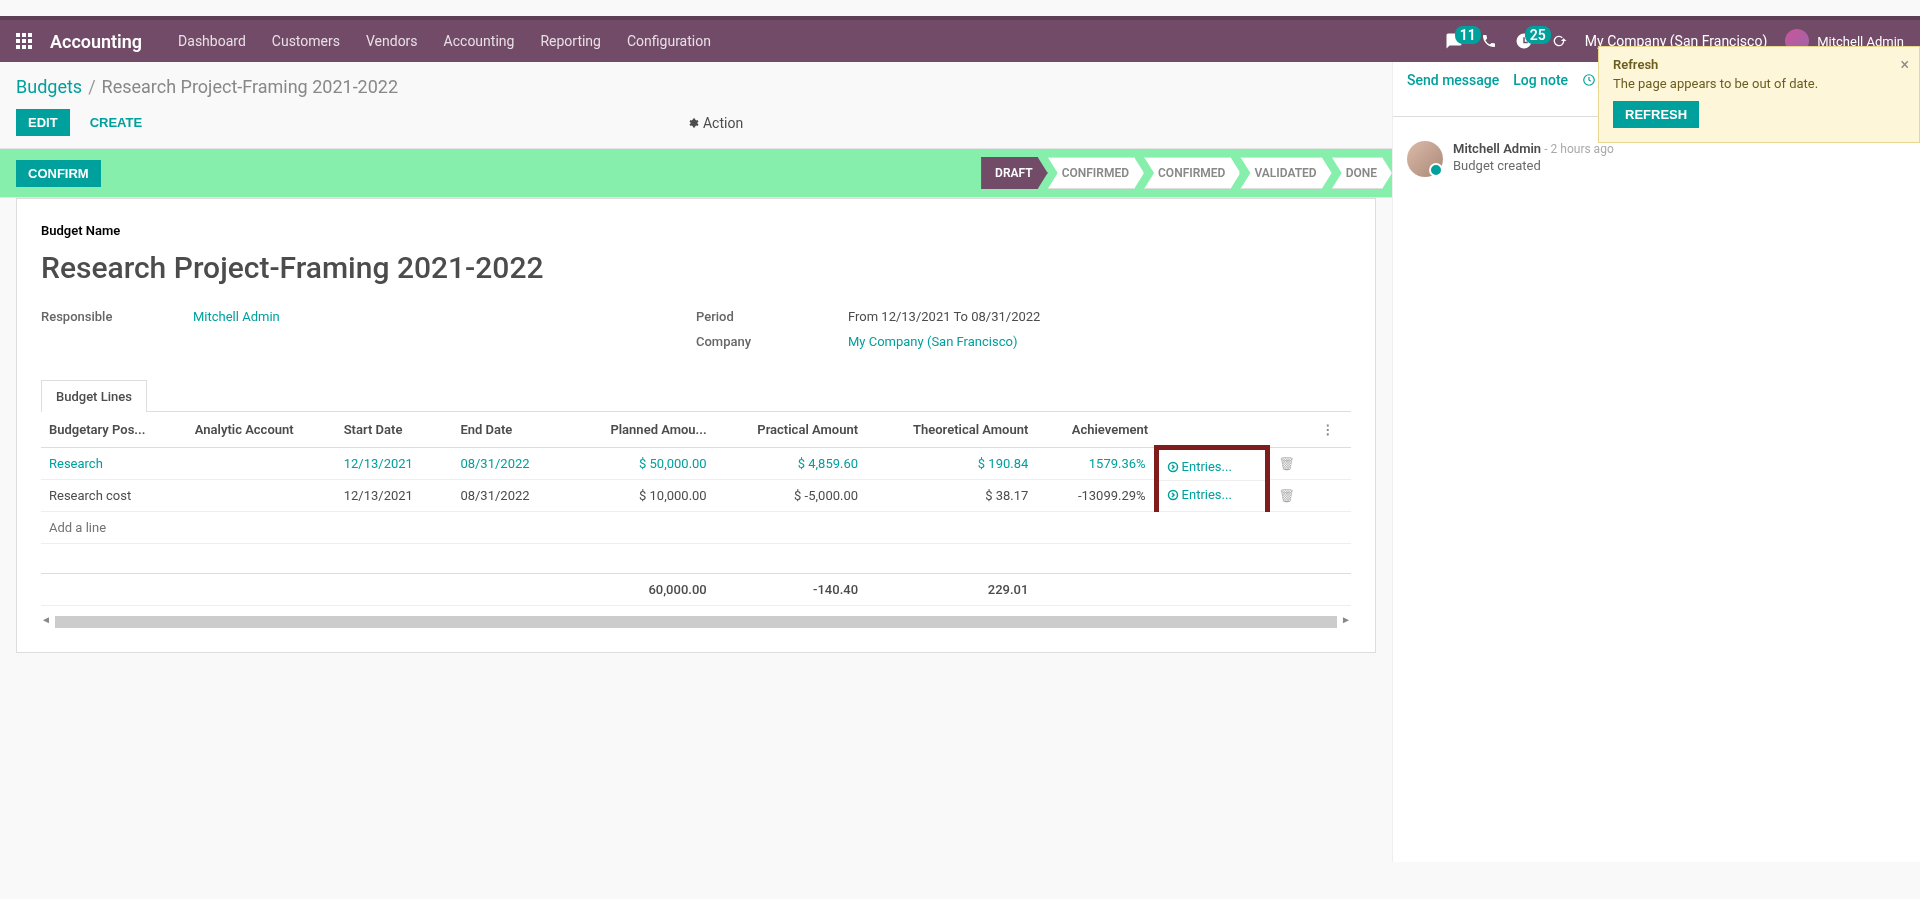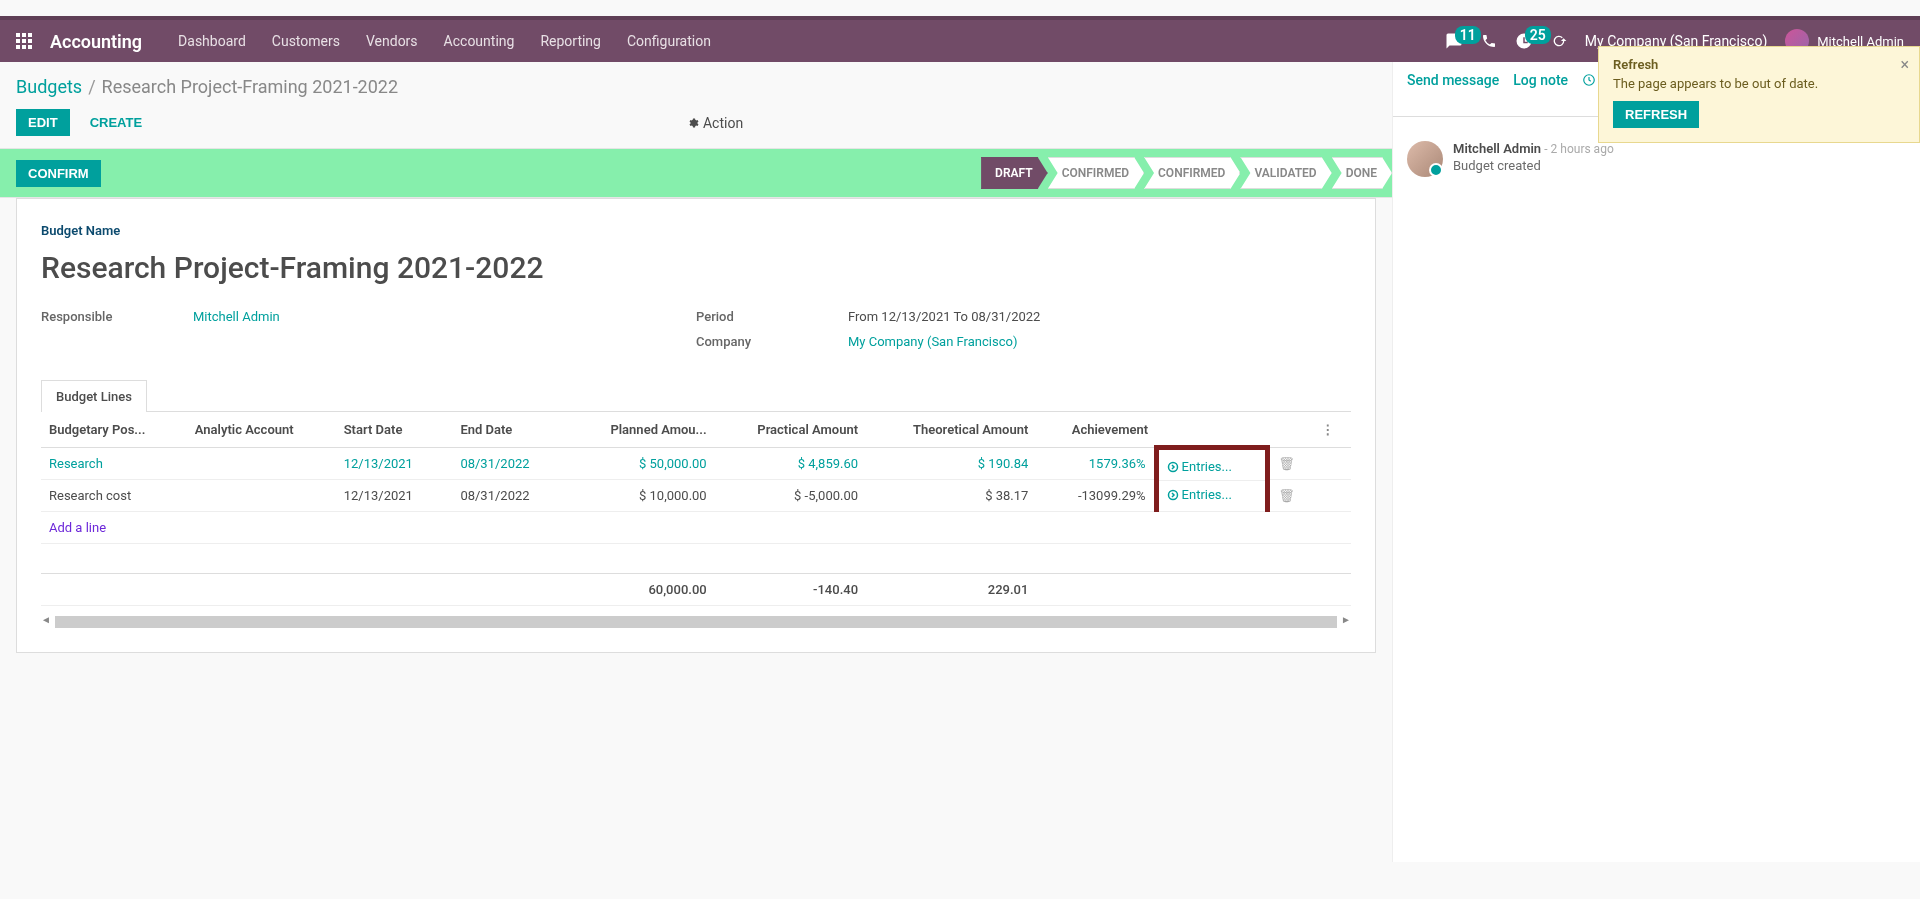--- a/index.html
+++ b/index.html
@@ -27,37 +27,37 @@
 .btn { border:none; padding:6px 12px; font-size:13px; font-weight:600; cursor:pointer; }
 .btn-primary { background:#00A09D; color:#fff; }
 .btn-secondary { background:transparent; color:#00A09D; margin-left:8px; }
 .action-link { margin-left:auto; margin-right:auto; color:#4c4c4c; cursor:pointer; display:flex; align-items:center; gap:4px; font-size:14px; position:relative; left:-50px;}
 .statusbar { display:flex; align-items:center; padding:8px 0 8px 16px; border-top:1px solid #e5e5e5; border-bottom:1px solid #e5e5e5; background:#86efac;}
 .status-steps { margin-left:auto; display:flex;padding-left:28px; }
 .step { padding:8px 14px; font-size:12px; font-weight:600; color:#888; position:relative; background:#fff; border:1px solid #ddd; border-left:none; clip-path: polygon(0 0, calc(100% - 10px) 0, 100% 50%, calc(100% - 10px) 100%, 0 100%, 10px 50%);}
 .step:first-child { clip-path: polygon(0 0, calc(100% - 10px) 0, 100% 50%, calc(100% - 10px) 100%, 0 100%);}
 .step.active { background:#714B67; color:#fff; border-color:#714B67;}
 .sheet { margin:0 16px 16px 16px; background:#fff; border:1px solid #ddd; padding:24px; }
-.field-label { font-size:13px; font-weight:600; color:#0c4a6e; margin-bottom:12px; }
+.field-label { font-size:13px; font-weight:600; color:#000000; margin-bottom:12px; }
 .budget-title { font-size:30px; color:#4c4c4c; margin:6px 0 24px 0; font-weight:500;}
 .field-grid { display:grid; grid-template-columns: 1fr 1fr; margin-bottom:20px;}
 .field-row { display:flex; gap:12px; margin-bottom:10px; }
 .field-row .lbl { width:140px; font-weight:500; color:#666;}
 .field-row .val { color:#4c4c4c; }
 .field-row .val.link { color:#00A09D; cursor:pointer;}
 .tabs { border-bottom:1px solid #ddd; margin-top:10px;}
 .tab { display:inline-block; padding:8px 14px; border:1px solid #ddd; border-bottom:none; background:#fff; font-size:13px; font-weight:500; color:#4c4c4c; position:relative; top:1px;}
 .tbl { width:100%; border-collapse:collapse; margin-top:0;}
 .tbl th { text-align:left; padding:10px 8px; font-size:13px; font-weight:600; color:#4c4c4c; border-bottom:1px solid #ddd; white-space:nowrap; overflow:hidden; text-overflow:ellipsis;}
 .tbl th.num, .tbl td.num { text-align:right; }
 .tbl td { padding:8px 8px; font-size:13px; border-bottom:1px solid #eee;}
 .tbl .link { color:#00A09D; cursor:pointer;}
 .entries-btn { color:#00A09D; cursor:pointer; white-space:nowrap; display:flex; align-items:center; gap:3px;}
 .highlight-box { border:5px solid #7f1d1d; }
-.addline { color:#6d28d9; cursor:pointer; padding:8px;}
+.addline { color:#737373; cursor:pointer; padding:8px;}
 .totals td { font-weight:500; border-top:1px solid #ddd; }
 .hscroll { height:12px; background:#ccc; margin-top:10px; position:relative;}
 .hscroll::before, .hscroll::after { content:'◄'; position:absolute; left:-14px; top:-2px; font-size:10px; color:#888;}
 .hscroll::after { content:'►'; left:auto; right:-14px;}
 .chatter { width:528px; background:#fff; border-left:1px solid #eee; min-height:800px;}
 .chatter-top { display:flex; align-items:center; padding:10px 14px; gap:14px; font-size:14px;}
 .chatter-top .cmd { color:#00A09D; cursor:pointer; font-weight:500;}
 .chatter-top .sched { color:#00A09D; cursor:pointer; display:flex; align-items:center; gap:4px;}
 .chatter-top .right { margin-left:auto; display:flex; gap:14px; align-items:center;}
 .chatter-top .att { color:#00A09D; cursor:pointer;}

